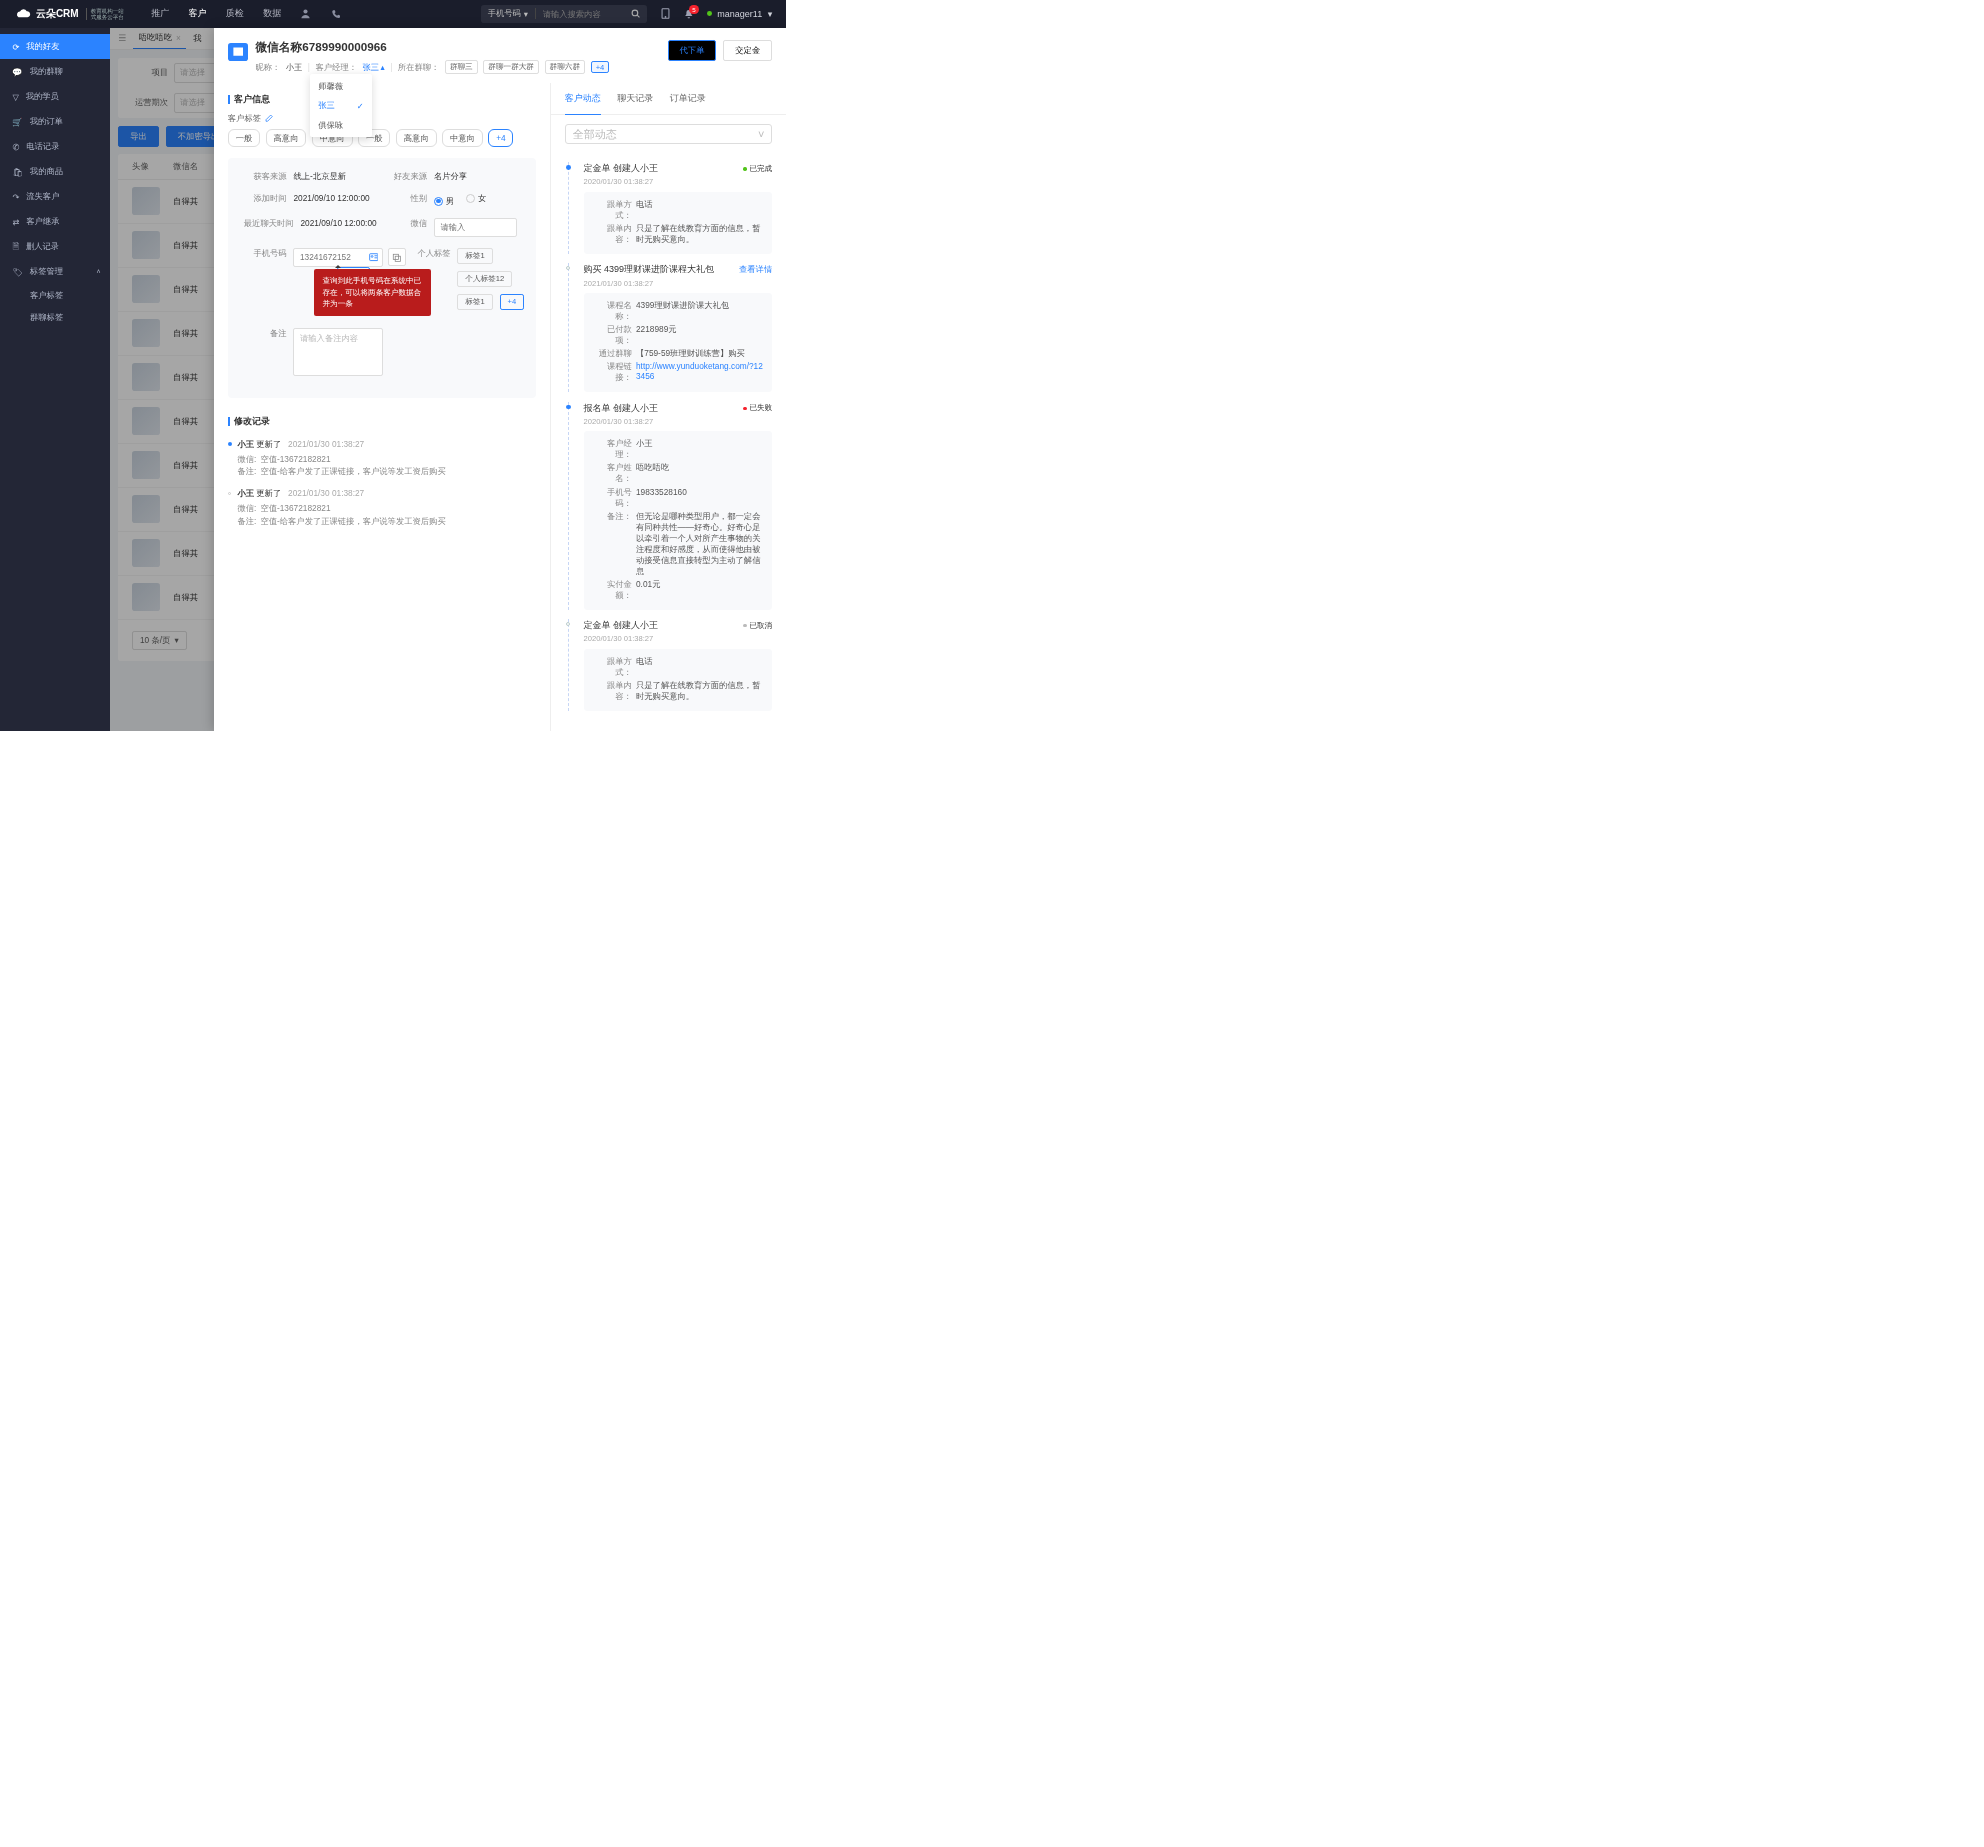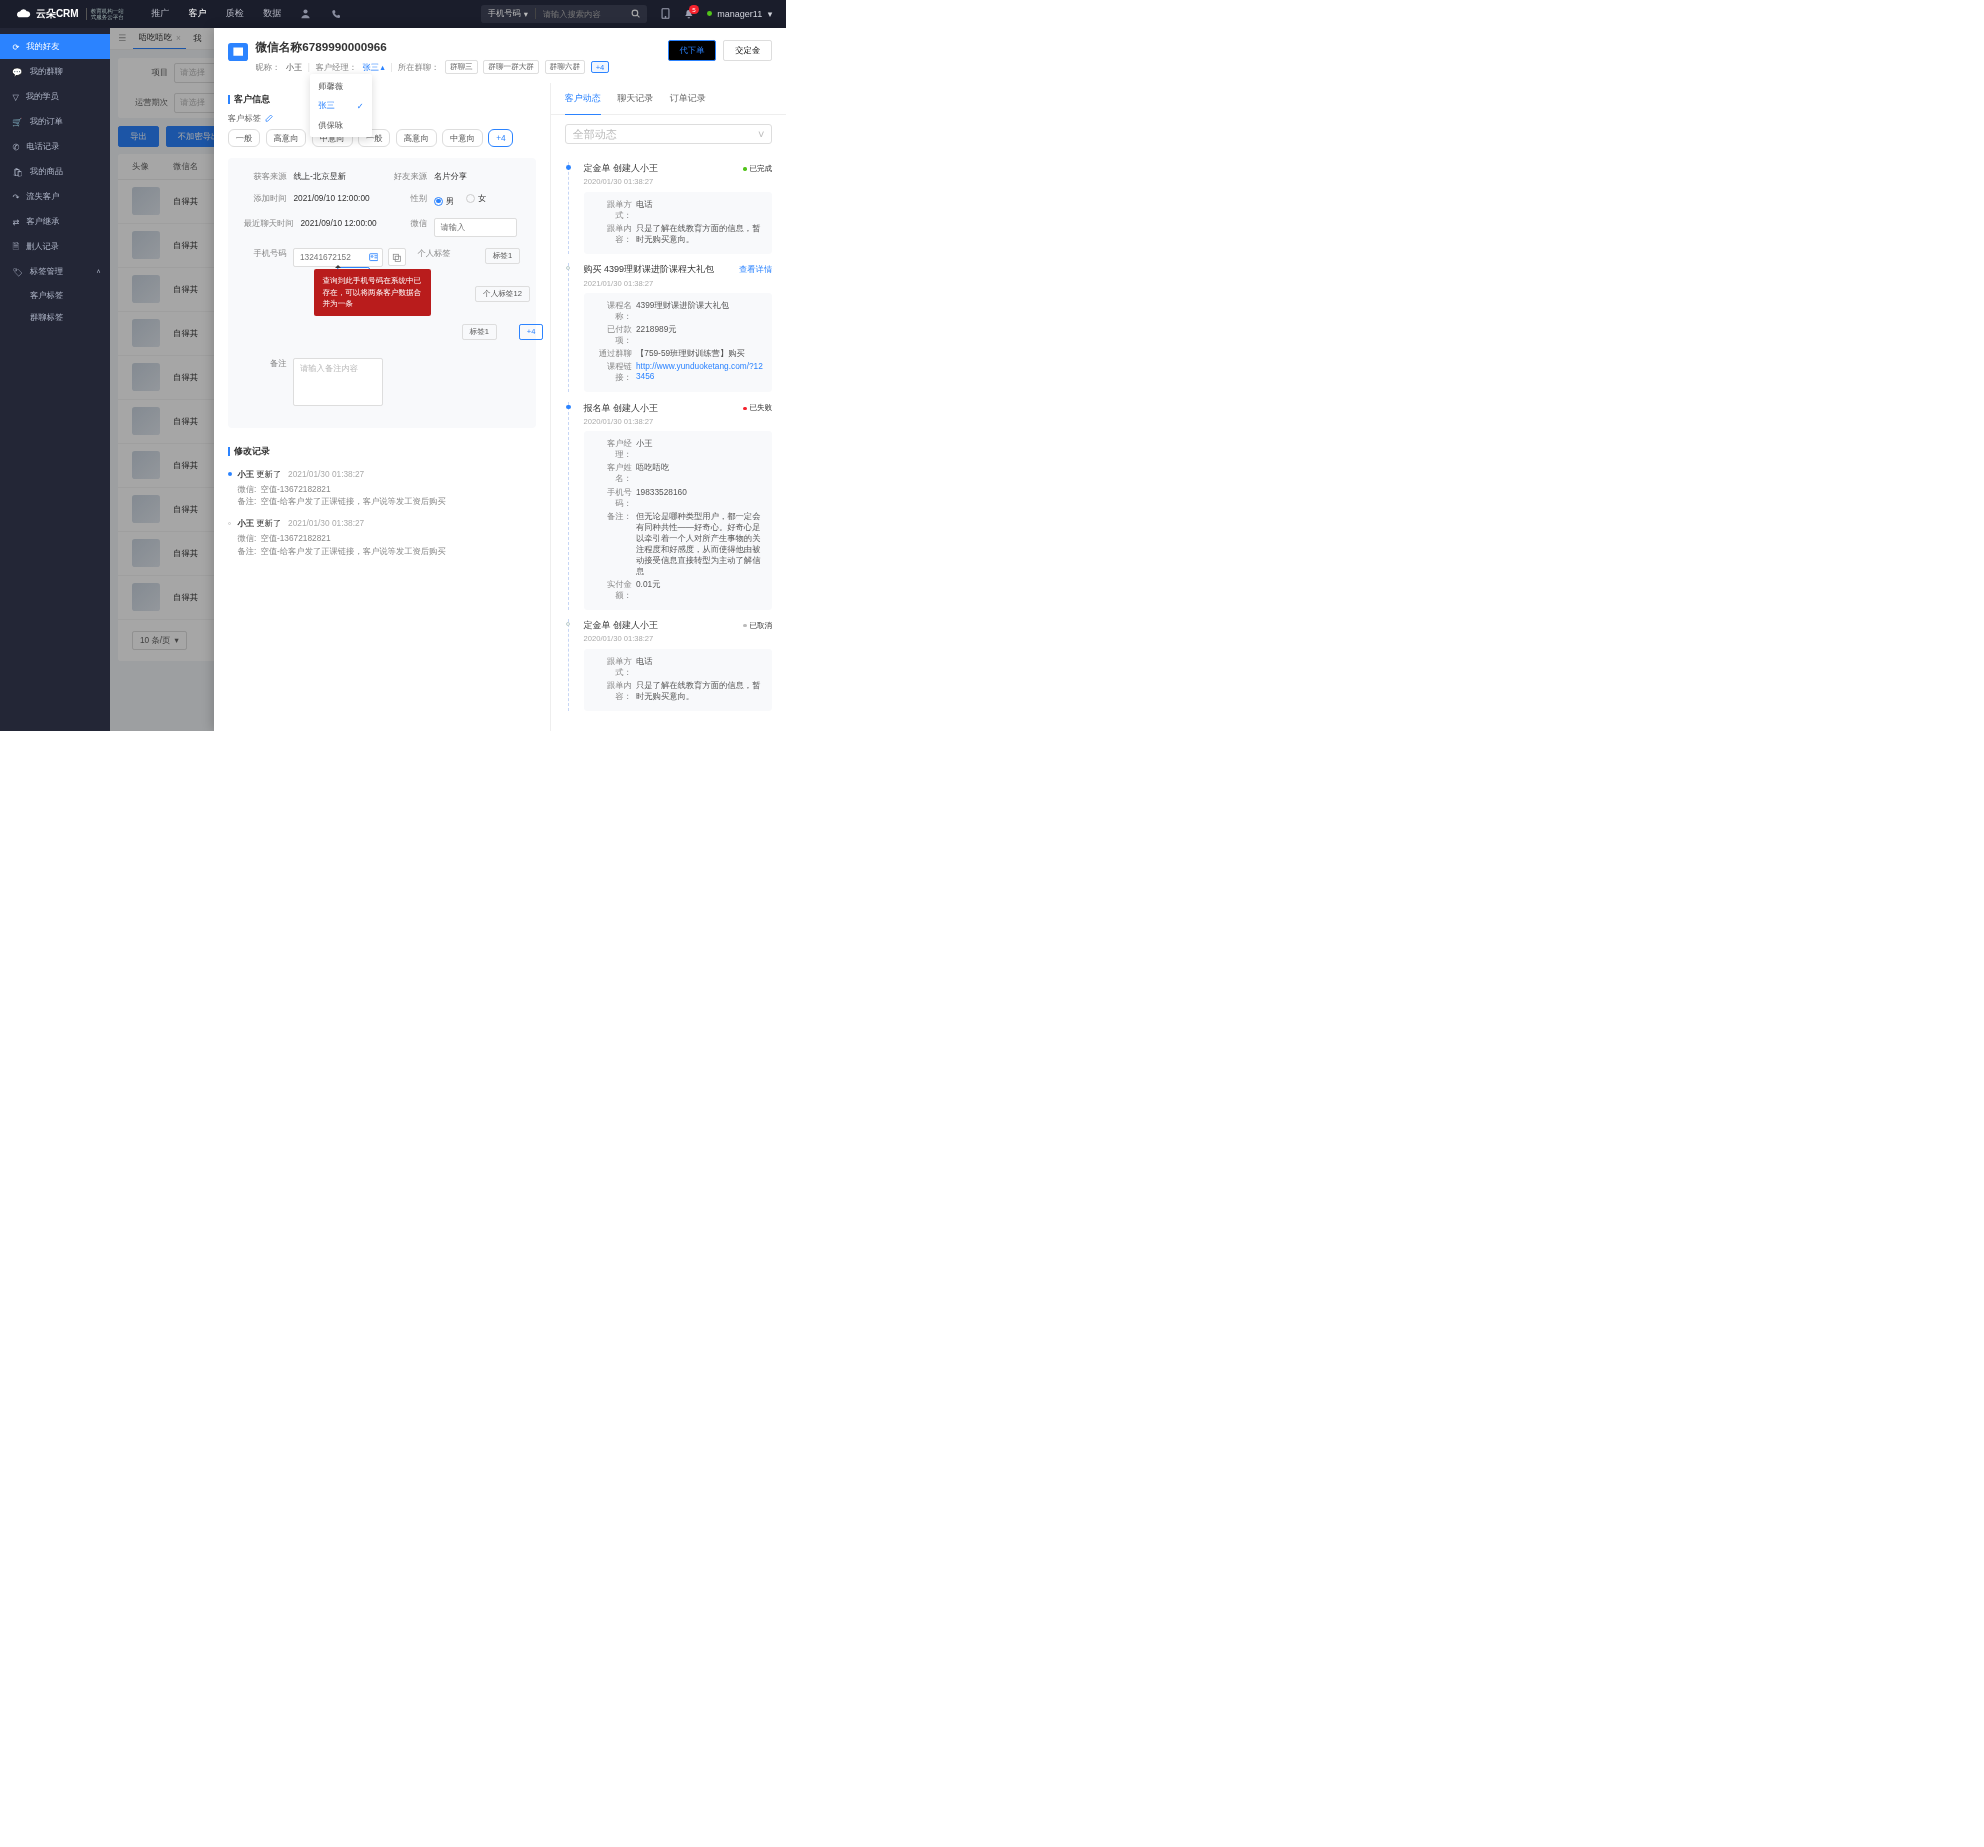--- a/index.html
+++ b/index.html
@@ -480,21 +480,21 @@
                     <rect x="2" y="2" width="8" height="8"></rect>
                     <rect x="5" y="5" width="8" height="8"></rect>
                   </svg>
                 </div>
               <div class="tooltip">查询到此手机号码在系统中已存在，可以将两条客户数据合并为一条</div>
               <div style="position:absolute;left:0;top:20.7px;"><span class="phone-tag">手机</span></div>
             </div>
           </div>
           <div class="info-cell">
             <div class="info-lbl">个人标签</div>
-            <div style="display:flex;flex-wrap:wrap;gap:22px;width:90px;justify-content:center;">
+            <div style="display:flex;flex-wrap:wrap;gap:7px;width:90px;">
               <span class="ptag-chip">标签1</span>
               <span class="ptag-chip">个人标签12</span>
               <span class="ptag-chip">标签1</span>
               <span class="plus-small">+4</span>
             </div>
           </div>
         </div>
         <div class="info-row" style="margin-top:18px;">
           <div class="info-cell">
               <div class="info-lbl">备注</div>

